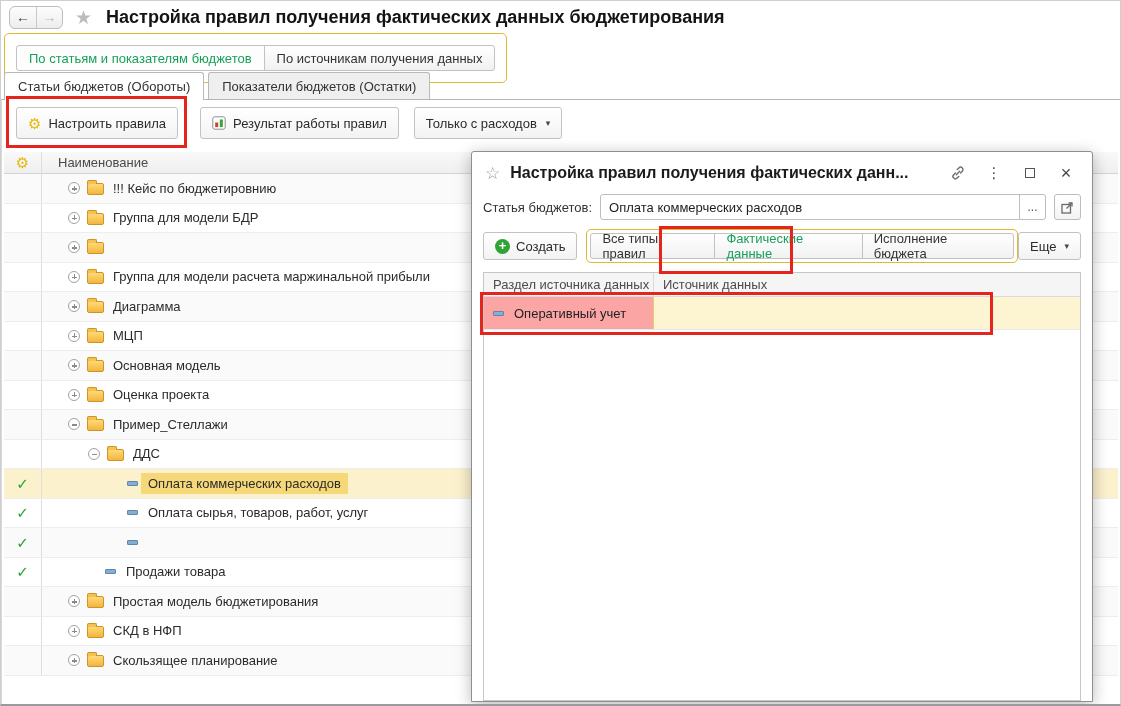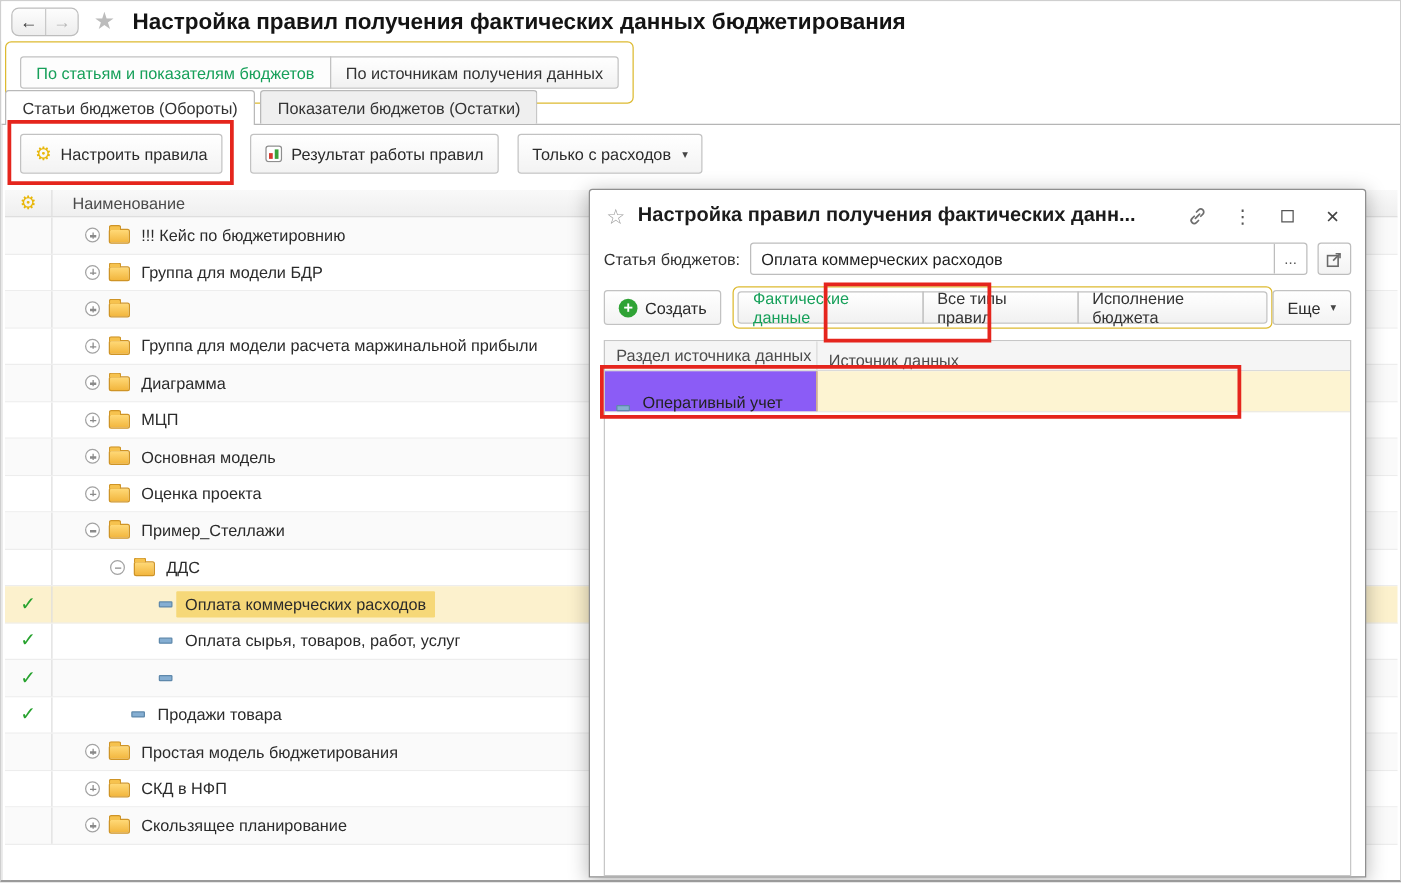--- a/index.html
+++ b/index.html
@@ -79,25 +79,25 @@
   .plus-ic { width:15px; height:15px; border-radius:50%; background:#2fa335; color:#fff; font-size:13px; line-height:14px; text-align:center; font-weight:bold; flex:none; }
   .fgroup { display:inline-flex; border:1px solid #ddba30; border-radius:5px; padding:3px; margin-left:9px; background:#fff; }
   .fbtn { height:26px; padding:0 11px; display:flex; align-items:center; font-size:13px; color:#333; background:linear-gradient(#ffffff,#f1f1f1); border:1px solid #c2c2c2; }
   .fbtn:first-child { border-radius:3px 0 0 3px; }
   .fbtn + .fbtn { margin-left:-1px; }
   .fbtn:last-child { border-radius:0 3px 3px 0; }
   .fbtn.active { color:#17a05a; }
   .more-btn { margin-left:auto; }
 
   .dlg-table { margin:9px 11px 0; border:1px solid #c7c7c7; flex:1; display:flex; flex-direction:column; overflow:hidden; }
-  .dt-head { display:flex; height:24px; background:#f5f5f5; border-bottom:1px solid #dadada; font-size:13px; color:#4c4c4c; align-items:flex-end; flex:none; }
+  .dt-head { display:flex; height:24px; background:#f5f5f5; border-bottom:1px solid #dadada; font-size:13px; color:#4c4c4c; align-items:center; flex:none; }
   .dt-c1 { width:170px; padding-left:9px; align-self:stretch; display:flex; align-items:center; border-right:1px solid #dadada; flex:none; }
   .dt-c2 { flex:1; padding-left:9px; display:flex; align-items:center; white-space:nowrap; overflow:hidden; }
   .dt-row { display:flex; height:33px; background:#fdf4d2; border-bottom:1px solid #e8e8e8; font-size:13px; color:#222; align-items:center; flex:none; }
-  .dt-row .dt-c1 { background:#8b5cf6; border-right:1px solid #e9cb6f;align-items:flex-end; }
+  .dt-row .dt-c1 { background:#fca5a5; border-right:1px solid #e9cb6f; }
   .dt-rest { flex:1; background:#fff; }
 
   
   .anno { position:absolute; border:3px solid #e5251d; z-index:9; pointer-events:none; background:transparent; }
   .anno1 { left:5px; top:95px; width:181px; height:52px; }
   .anno2 { left:658px; top:225px; width:134px; height:48px; }
   .anno3 { left:479px; top:291px; width:513px; height:43px; }
 </style>
 </head>
 <body>
@@ -331,22 +331,22 @@
           </svg>
       </span>
     </div>
 
     <div class="dlg-toolbar">
       <div class="btn-sm">
         <span class="plus-ic">+</span>
         <span>Создать</span>
       </div>
       <div class="fgroup">
+        <div class="fbtn">Все типы правил</div>
         <div class="fbtn active">Фактические данные</div>
-        <div class="fbtn">Все типы правил</div>
         <div class="fbtn">Исполнение бюджета</div>
       </div>
       <div class="btn-sm more-btn">
         <span>Еще</span>
         <span class="caret">▾</span>
       </div>
     </div>
 
     <div class="dlg-table">
       <div class="dt-head">

